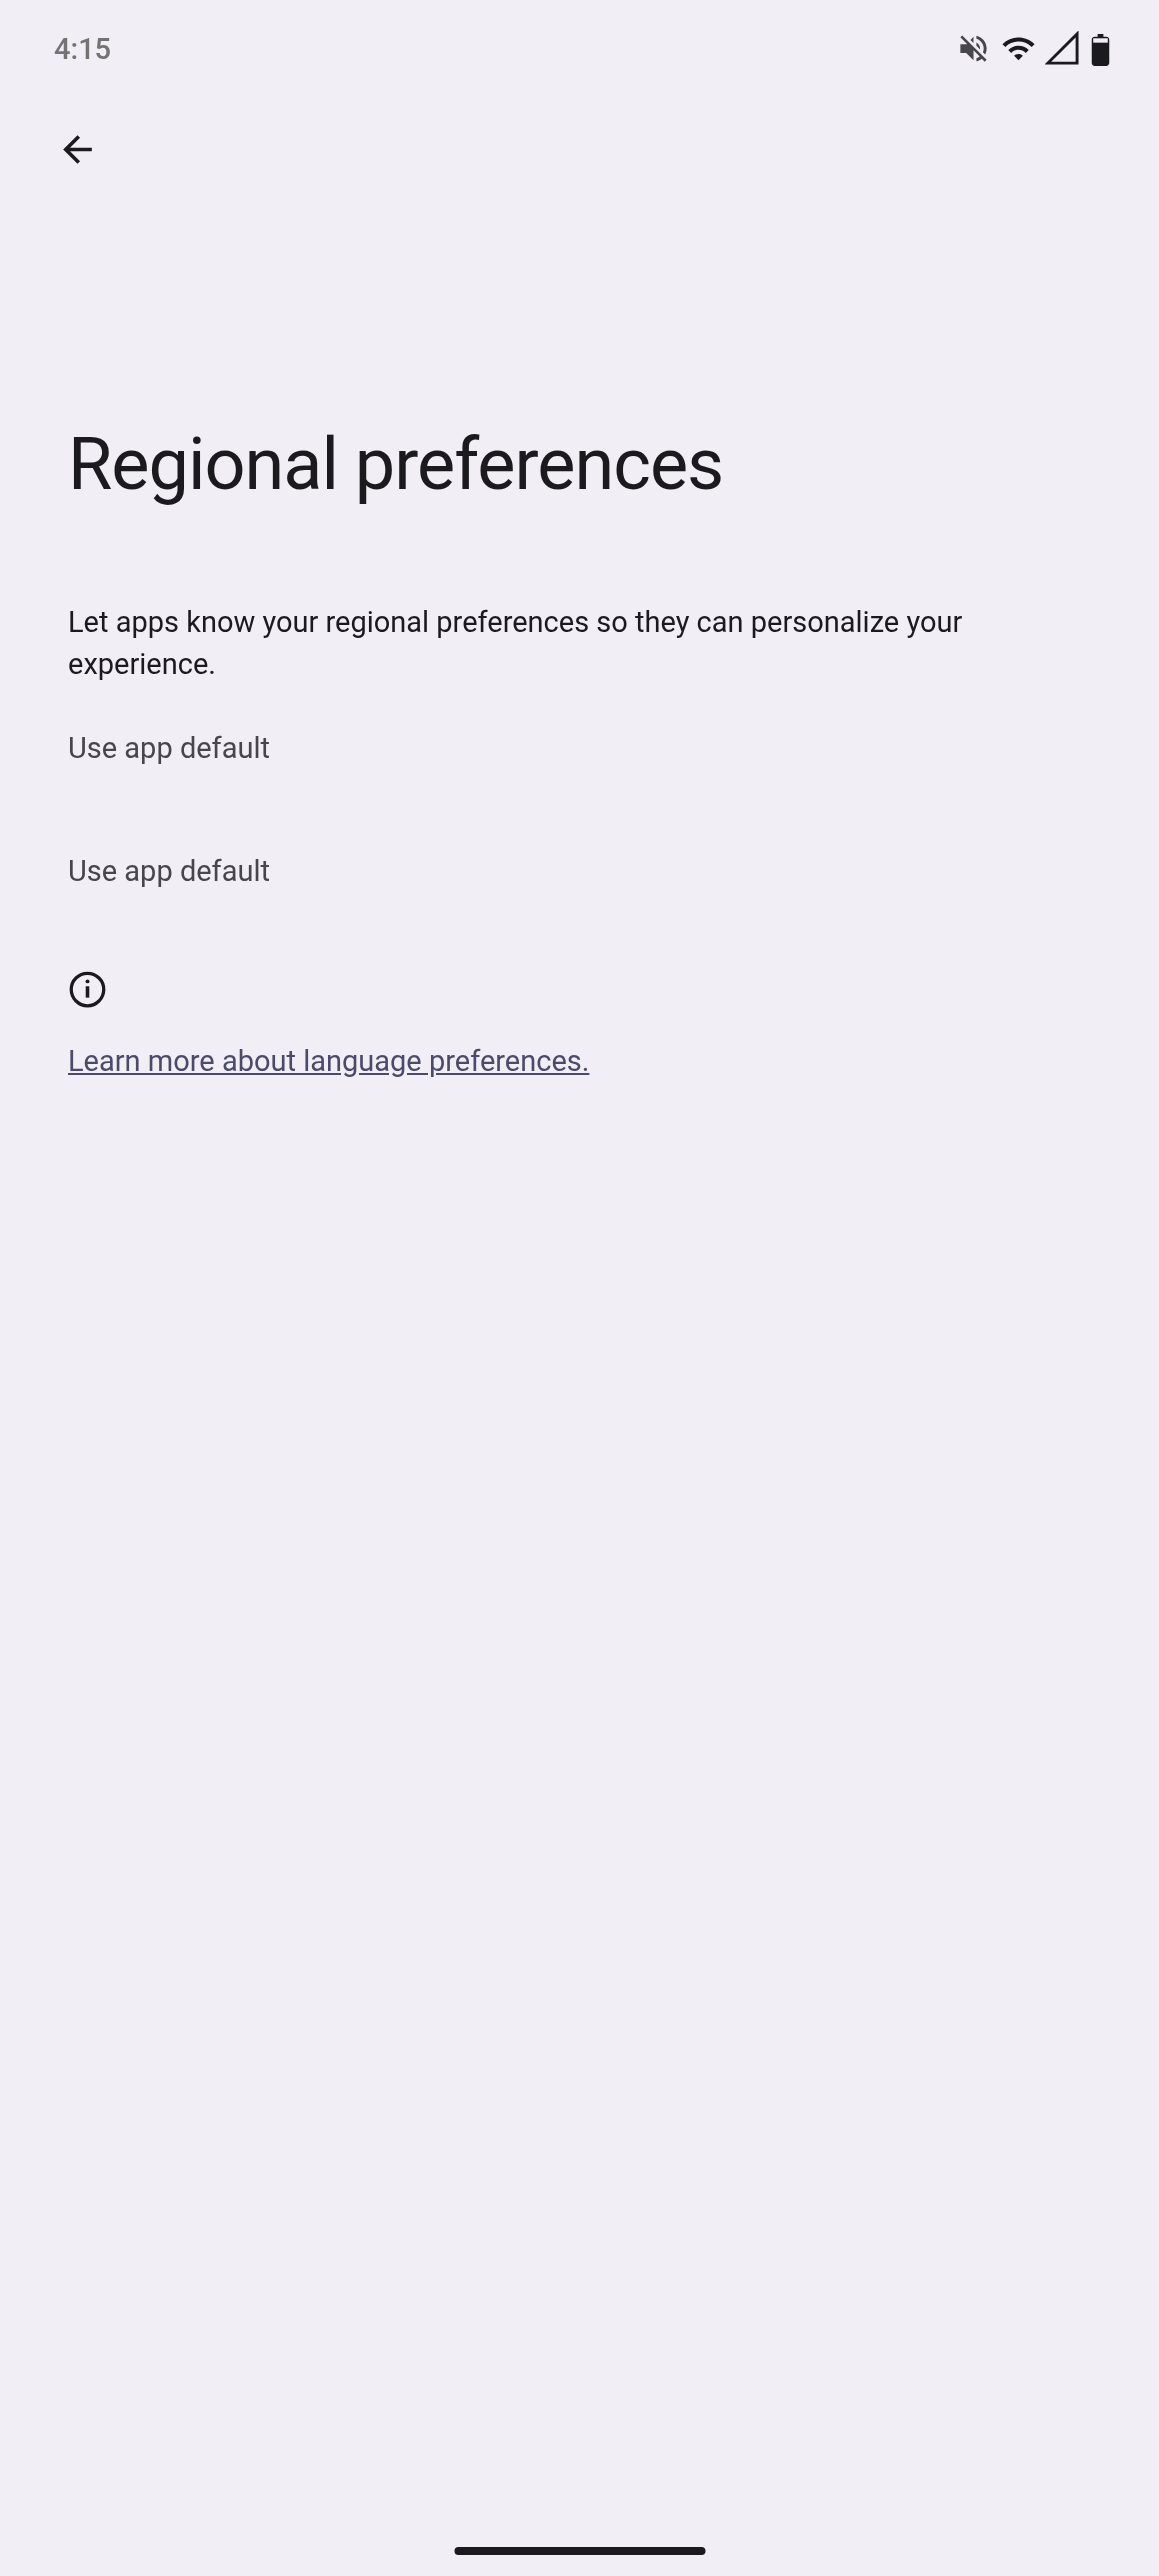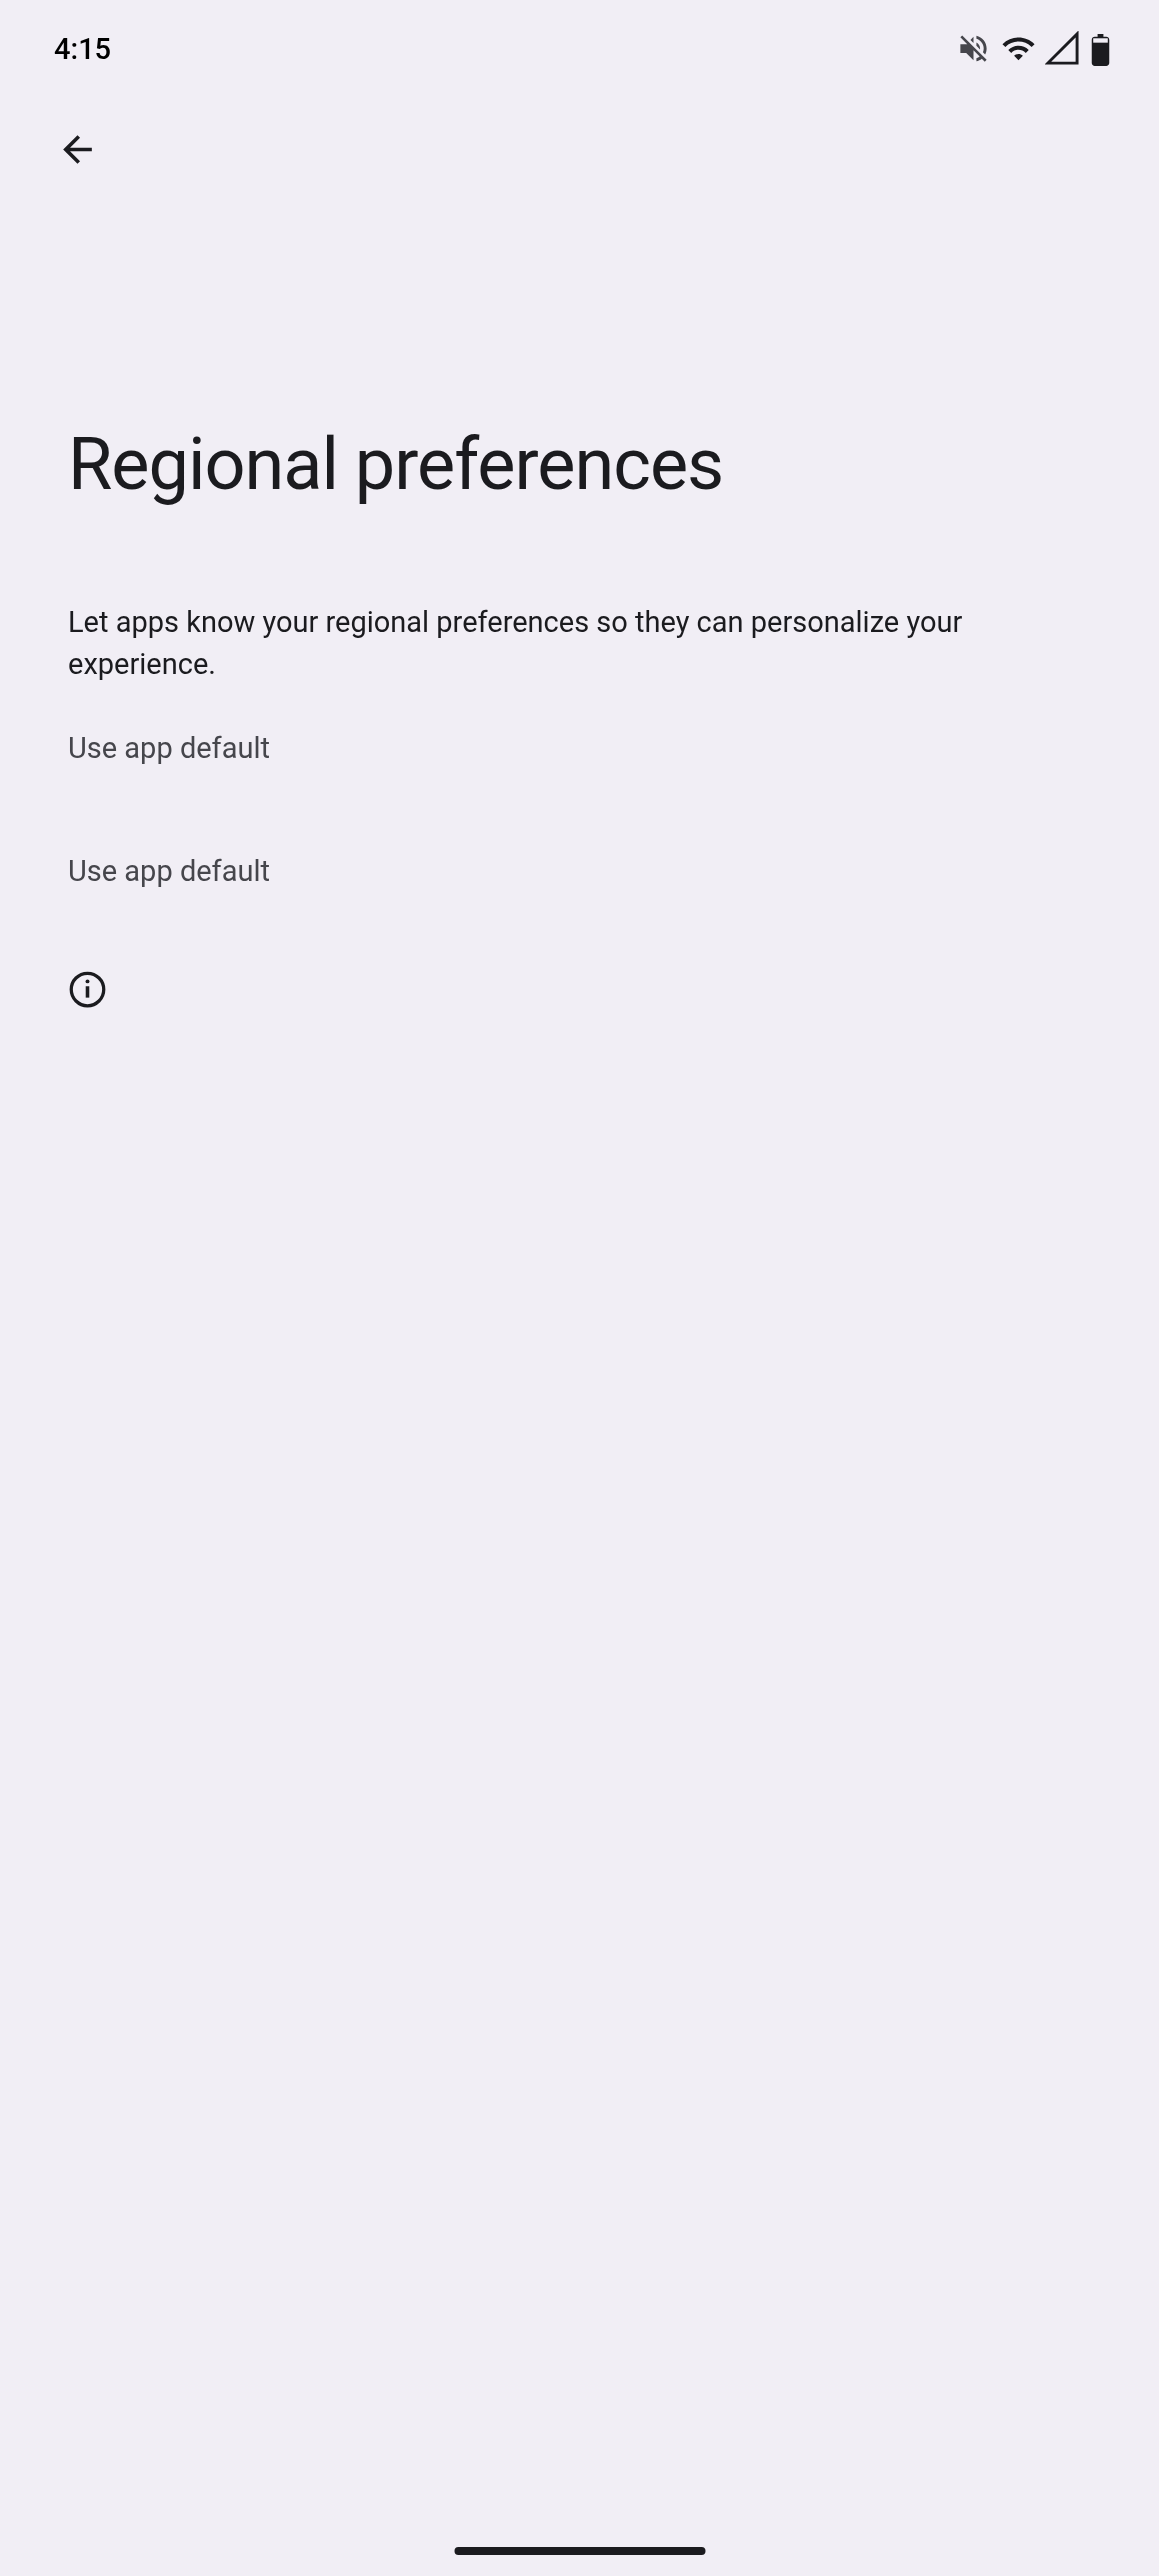--- a/index.html
+++ b/index.html
@@ -14,21 +14,21 @@
   .status-bar {
     display: flex;
     align-items: center;
     justify-content: space-between;
     height: 97px;
     padding: 0 48px 0 54px;
   }
   .status-time {
     font-size: 29px;
     font-weight: 500;
-    color: #000000;
+    color: #737373;
   }
   .status-icons {
     display: flex;
     align-items: center;
     gap: 9.7px;
   }
   .status-icons svg { display: block; }
   .toolbar {
     padding: 31px 54px 0 54px;
   }
@@ -153,16 +153,17 @@
 </div>
 
 <div class="info-block">
   <div class="info-icon">
     <svg width="39" height="39" viewBox="0 0 24 24" fill="none" stroke="#1b1b1f" stroke-width="2">
         <circle cx="12" cy="12" r="10"></circle>
         <line x1="12" y1="10" x2="12" y2="17" stroke-width="2.2"></line>
         <circle cx="12" cy="7" r="1.2" fill="#1b1b1f" stroke="none"></circle>
       </svg>
   </div>
+  <a class="info-link">Learn more about language preferences.</a>
 </div>
 
 <div class="nav-handle"></div>
 
 
 </body></html>

